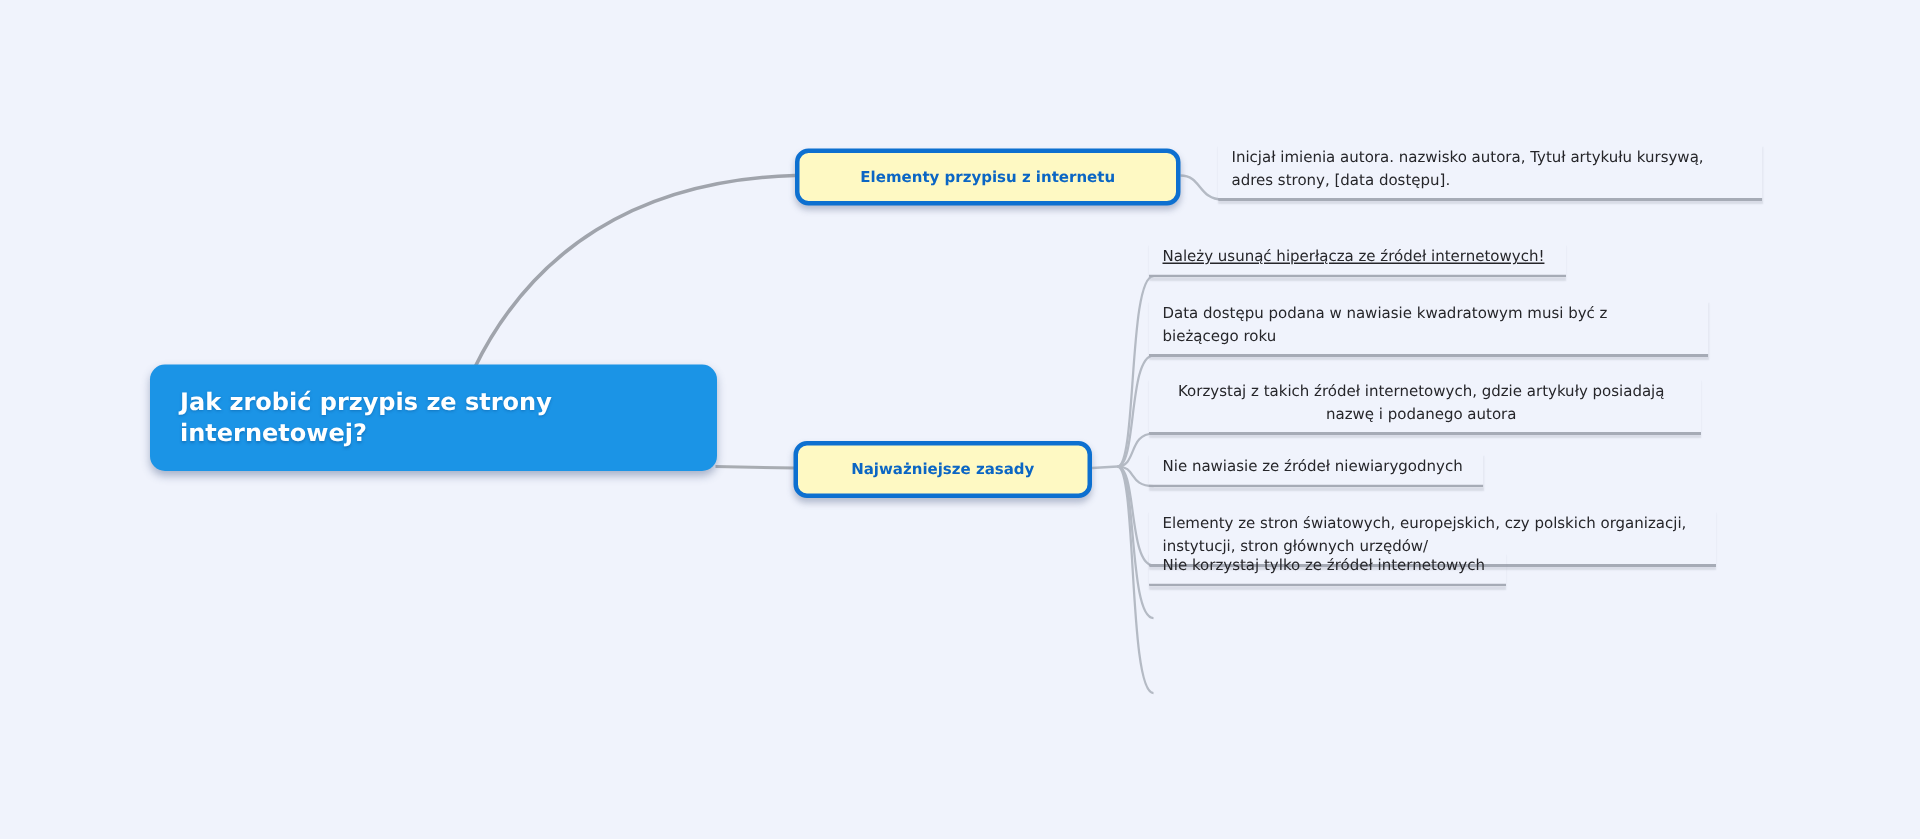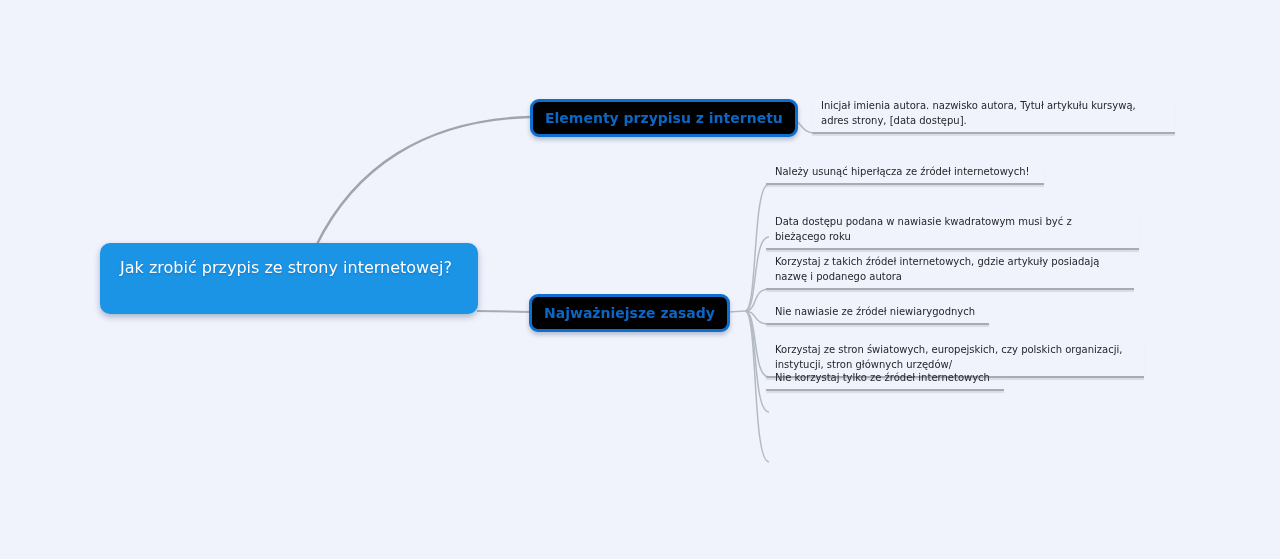--- a/index.html
+++ b/index.html
@@ -29,37 +29,37 @@
     left: 100px;
     top: 243px;
     width: 378px;
     height: 71px;
     box-sizing: border-box;
     background: #1b94e6;
     border-radius: 10px;
     box-shadow: 0 3px 6px rgba(80, 100, 140, 0.45);
     color: #ffffff;
     font-size: 16px;
-    font-weight: normal;
+    font-weight: bold;
     line-height: 21px;
     padding: 14px 20px 0 20px;
     text-shadow: 0 1px 2px rgba(0, 60, 120, 0.35);
     z-index: 3;
     cursor: pointer;
   }
   .branch-node {
     position: absolute;
     box-sizing: border-box;
     height: 37px;
-    background: #000000;
+    background: #fef9c3;
     border: 3px solid #0d70d0;
     border-radius: 9px;
     box-shadow: 0 3px 4px rgba(110, 125, 155, 0.45);
     color: #0b66c4;
-    font-size: 14px;
+    font-size: 10px;
     font-weight: bold;
     display: flex;
     align-items: center;
     justify-content: center;
     white-space: nowrap;
     padding: 16px 12px;
     z-index: 3;
     cursor: pointer;
   }
   #branch-elementy { left: 530px; top: 99px;  min-width: 257px; }
@@ -72,23 +72,23 @@
     line-height: 15px;
     padding: 2px 14px 4px 9px;
     border-bottom: 2px solid #a6abb6;
     box-shadow: 0 2px 1px rgba(165, 170, 182, 0.3);
     border-bottom-left-radius: 1px;
     z-index: 2;
     cursor: pointer;
   }
   .leaf-nowrap { white-space: nowrap; width: max-content; }
   #leaf-b1-0 { left: 812px; top: 96px;  width: 340px; }
-  #leaf-0    { left: 766px; top: 162px; }
-  #leaf-1    { left: 766px; top: 212px; width: 350px; }
-  #leaf-2    { left: 766px; top: 252px; width: 345px; }
+  #leaf-0    { left: 766px; top: 162px; text-decoration: underline; }
+  #leaf-1    { left: 766px; top: 200px; width: 350px; }
+  #leaf-2    { left: 766px; top: 252px; width: 345px; text-align: center; }
   #leaf-3    { left: 766px; top: 302px; }
   #leaf-4    { left: 766px; top: 340px; width: 355px; }
   #leaf-5    { left: 766px; top: 368px; }
   #leaf-6    { left: 766px; top: 425px; width: 340px; }
 </style>
 </head>
 <body>
 
 <div id="canvas">
 
@@ -122,16 +122,16 @@
   <div class="leaf-node" id="leaf-b1-0">Inicjał imienia autora. nazwisko autora, Tytuł artykułu kursywą, adres strony, [data dostępu].</div>
 
   <div class="branch-node" id="branch-zasady">
     <span>Najważniejsze zasady</span>
   </div>
 
   <div class="leaf-node leaf-nowrap" id="leaf-0">Należy usunąć hiperłącza ze źródeł internetowych!</div>
   <div class="leaf-node" id="leaf-1">Data dostępu podana w nawiasie kwadratowym musi być z bieżącego roku</div>
   <div class="leaf-node" id="leaf-2">Korzystaj z takich źródeł internetowych, gdzie artykuły posiadają nazwę i podanego autora</div>
   <div class="leaf-node leaf-nowrap" id="leaf-3">Nie nawiasie ze źródeł niewiarygodnych</div>
-  <div class="leaf-node" id="leaf-4">Korzystaj ze stron światowych, europejskich, czy polskich organizacji, instytucji, stron głównych urzędów/</div>
+  <div class="leaf-node" id="leaf-4">Elementy ze stron światowych, europejskich, czy polskich organizacji, instytucji, stron głównych urzędów/</div>
   <div class="leaf-node leaf-nowrap" id="leaf-5">Nie korzystaj tylko ze źródeł internetowych</div>
 
 </div>
 
 </body></html>

